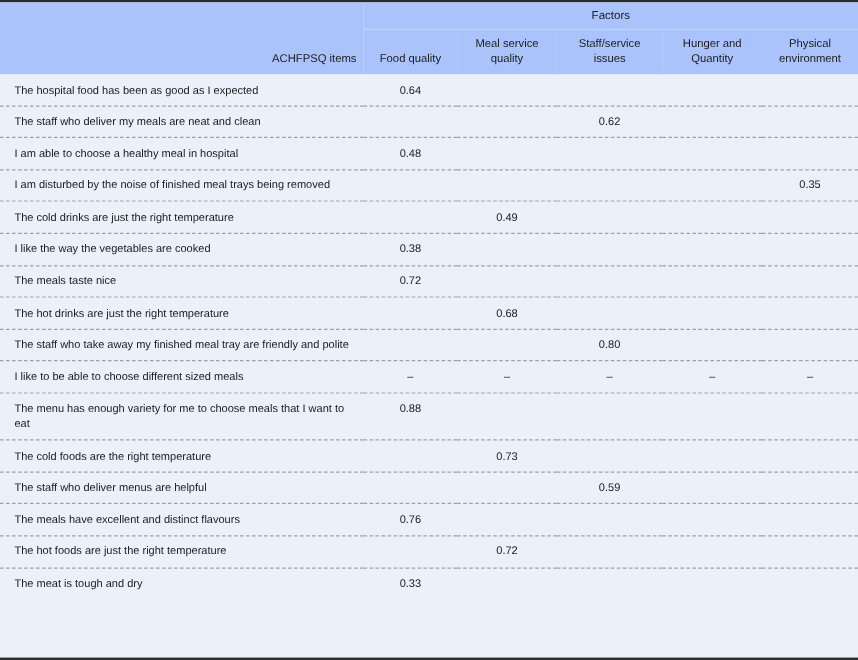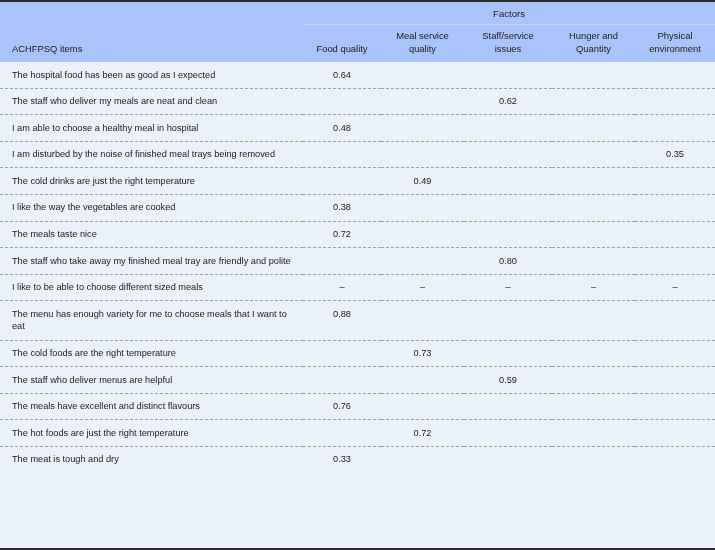--- a/index.html
+++ b/index.html
@@ -59,21 +59,21 @@
   .sub-head {
     font-weight: normal;
     font-size: 9.4px;
     text-align: center;
     padding: 5px 6px 7px 6px;
     line-height: 12.5px;
     color: #1b1b1b;
     vertical-align: bottom;
   }
   .sub-head.item-head {
-    text-align: left;
+    text-align: right;
     padding-left: 12px;
     vertical-align: bottom;
   }
   tbody tr td {
     border-bottom: 1px dashed #9aa3ae;
     padding: 6.5px 0 6.5px 0;
     line-height: 12.6px;
     background: #eaf1fb;
   }
   tbody tr:last-child td {
@@ -170,20 +170,28 @@
         </tr>
         <tr>
           <td class="item-cell">The meals taste nice</td>
           <td class="val-cell">0.72</td>
           <td class="val-cell"></td>
           <td class="val-cell"></td>
           <td class="val-cell"></td>
           <td class="val-cell"></td>
         </tr>
         <tr>
+          <td class="item-cell">The hot drinks are just the right temperature</td>
+          <td class="val-cell"></td>
+          <td class="val-cell">0.68</td>
+          <td class="val-cell"></td>
+          <td class="val-cell"></td>
+          <td class="val-cell"></td>
+        </tr>
+        <tr>
           <td class="item-cell">The staff who take away my finished meal tray are friendly and polite</td>
           <td class="val-cell"></td>
           <td class="val-cell"></td>
           <td class="val-cell">0.80</td>
           <td class="val-cell"></td>
           <td class="val-cell"></td>
         </tr>
         <tr>
           <td class="item-cell">I like to be able to choose different sized meals</td>
           <td class="val-cell dash">–</td>

